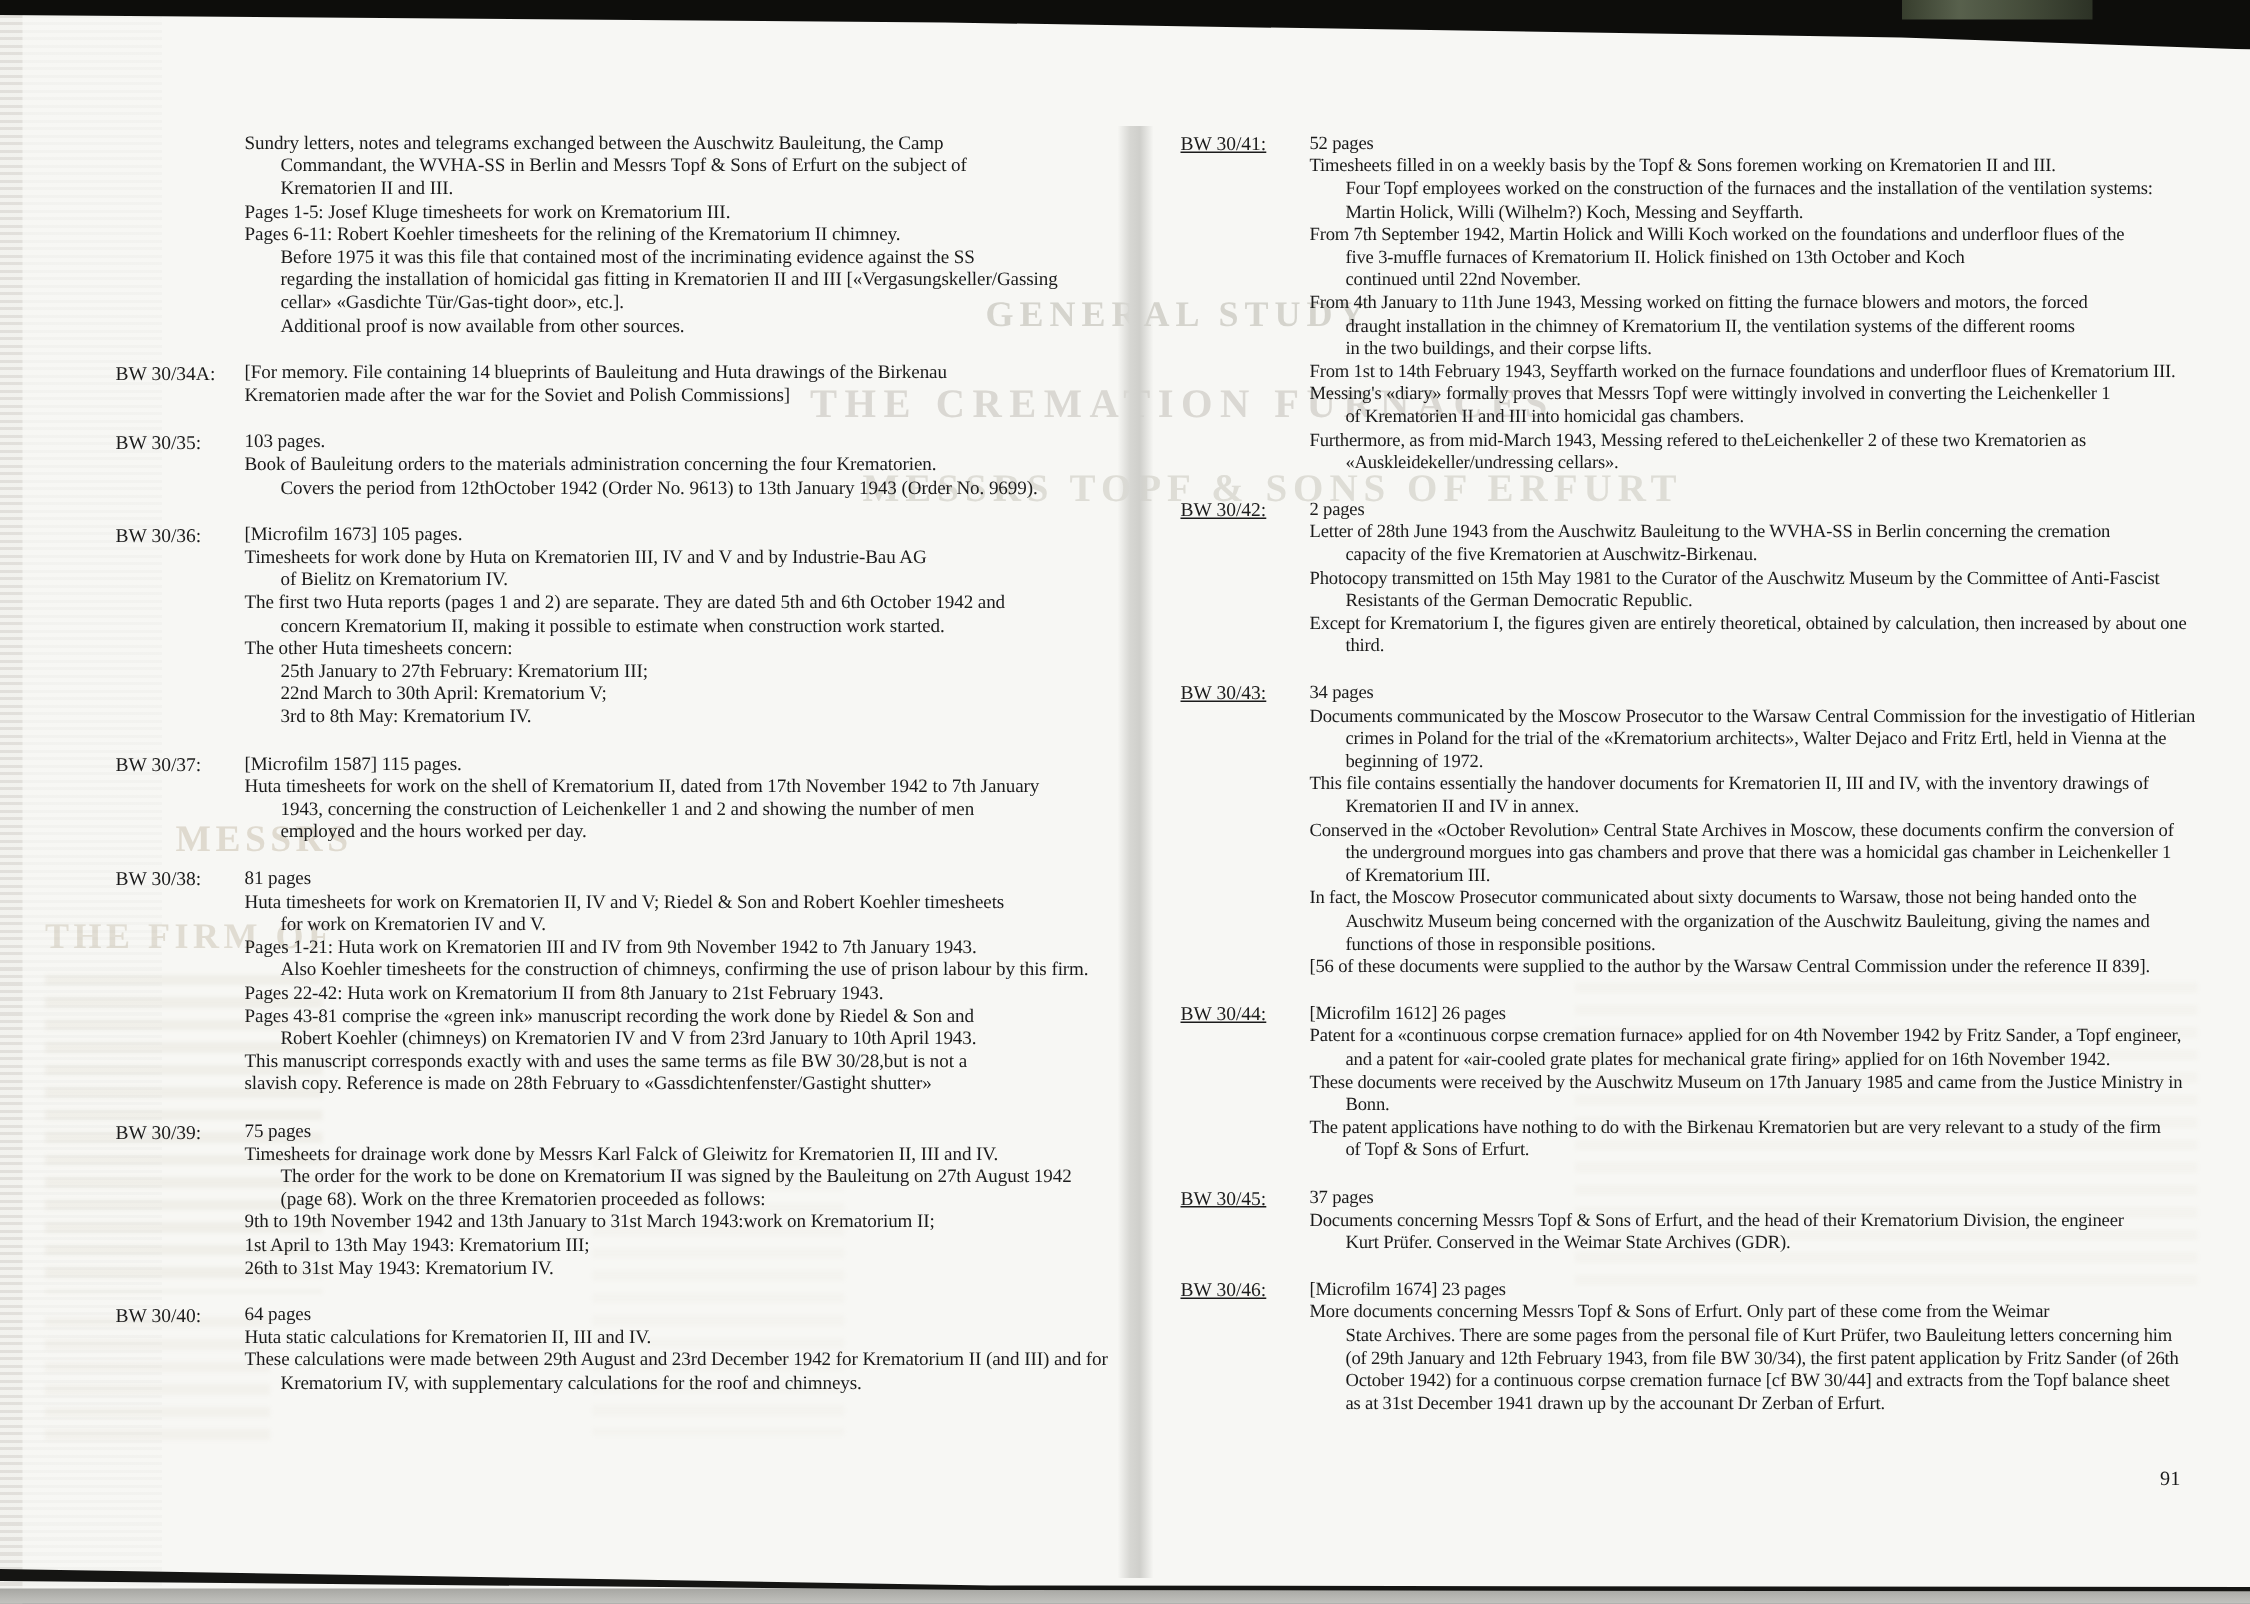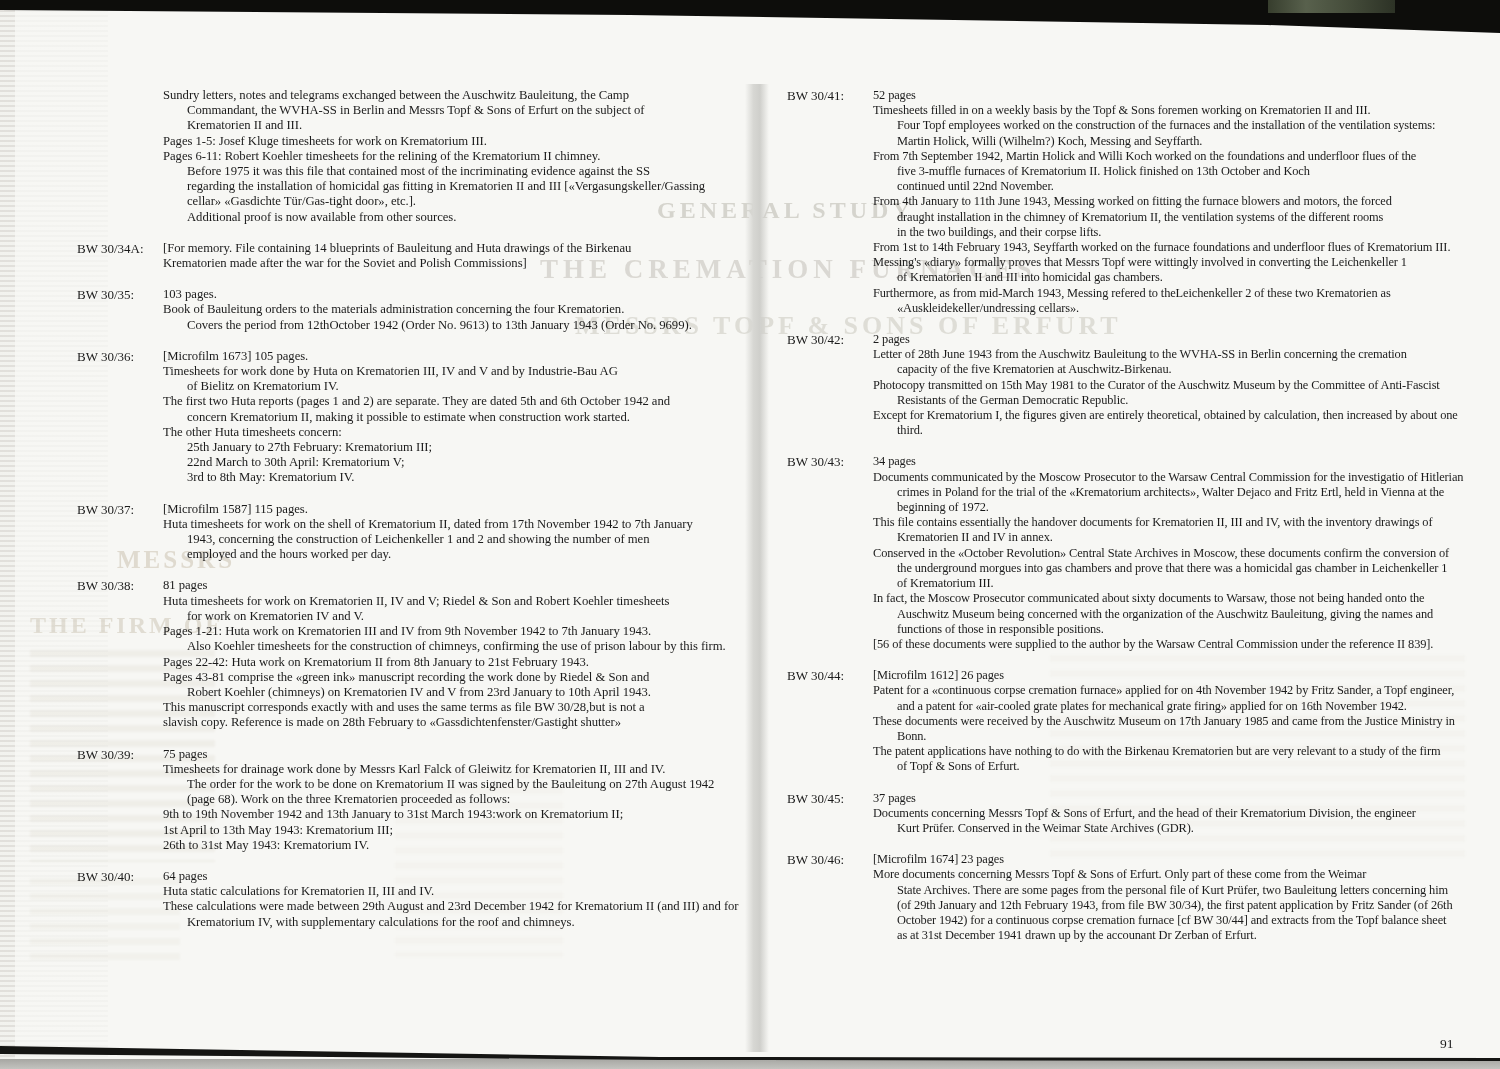--- a/index.html
+++ b/index.html
@@ -27,22 +27,22 @@
   
   .col{position:absolute;top:88px;}
   .entry{display:flex;margin-bottom:16px;}
   .ref{flex:none;font-size:13px;white-space:nowrap;}
   .body{flex:1;min-width:0;}
   .line{white-space:nowrap;line-height:15.2px;}
   .ind1{padding-left:24px;}
   .left-col{left:64px;width:700px;font-size:12.7px;letter-spacing:-0.05px;}
   .left-col .ref{width:86px;letter-spacing:0;margin-left:13px;}
   .right-col{left:787px;width:705px;font-size:12.4px;letter-spacing:-0.12px;}
-  .right-col .ref{width:86px;letter-spacing:0;}
-  .page-num{position:absolute;left:1440px;top:1036px;font-size:13.5px;}
+  .right-col .ref{width:86px;letter-spacing:0;text-decoration:underline;}
+  .page-num{position:absolute;left:1440px;top:978px;font-size:13.5px;}
   
   .ghost{position:absolute;font-weight:bold;white-space:nowrap;filter:blur(.5px);pointer-events:none;}
   .g-c1{left:657px;top:197px;font-size:24px;letter-spacing:4px;color:rgba(176,173,163,.48);}
   .g-c2{left:540px;top:254px;font-size:27px;letter-spacing:5px;color:rgba(178,175,165,.42);}
   .g-c3{left:575px;top:311px;font-size:26px;letter-spacing:4px;color:rgba(182,178,166,.38);}
   .g-l1{left:117px;top:546px;font-size:25px;letter-spacing:3px;color:rgba(206,199,182,.6);}
   .g-l2{left:30px;top:612px;font-size:24px;letter-spacing:3px;color:rgba(206,199,182,.55);}
   .ghost-par{position:absolute;pointer-events:none;filter:blur(1.3px);
     background:repeating-linear-gradient(180deg,rgba(186,175,150,.55) 0 7px,rgba(0,0,0,0) 7px 15px);}
   .gp1{left:30px;top:650px;width:185px;height:212px;opacity:.22;}

